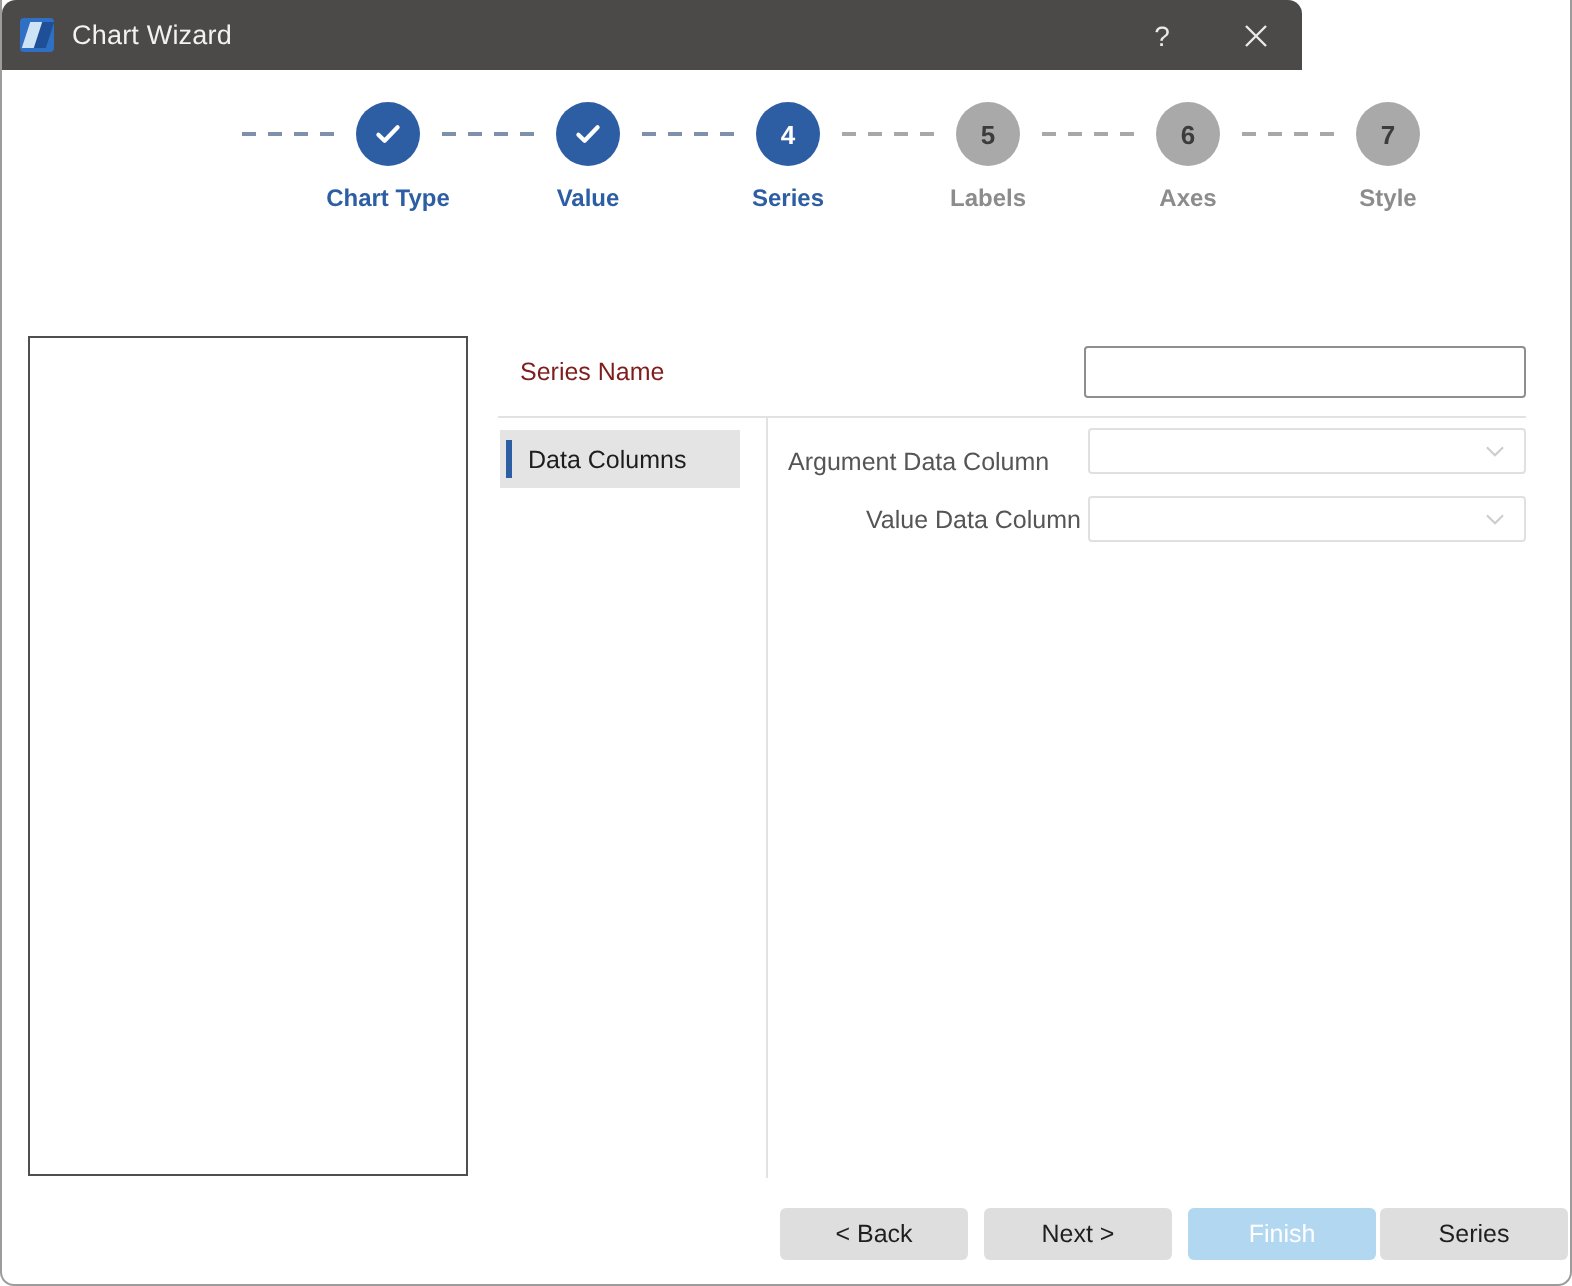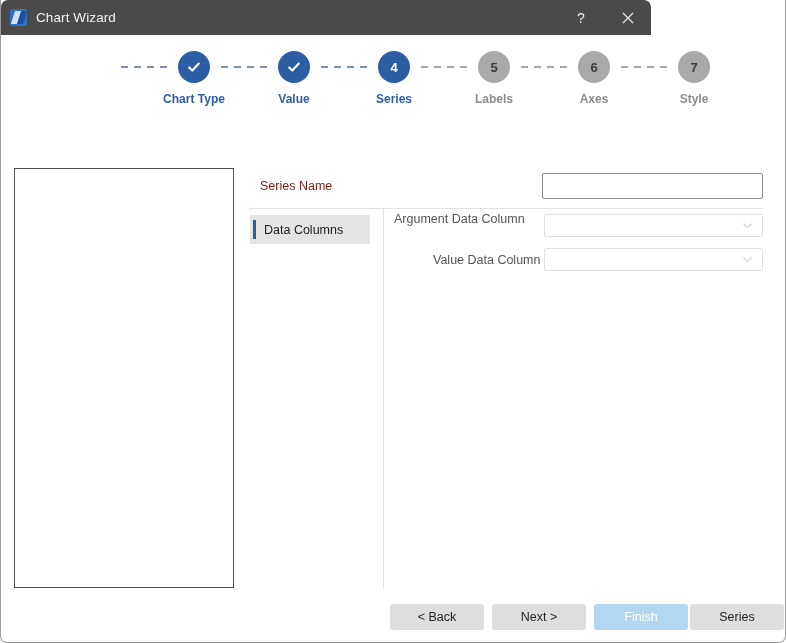--- a/index.html
+++ b/index.html
@@ -249,21 +249,21 @@
     height: 19px;
     background: #2d5ea4;
   }
   .subtab:not(.selected) { margin-top: 5px; }
 
   .field-label {
     position: absolute;
     font-size: 12.5px;
     color: #555555;
   }
-  .lbl-arg { left: 393px; top: 212px; }
+  .lbl-arg { left: 393px; top: 224px; }
   .lbl-val { top: 253px; left: 393px; margin-left: 39px; }
 
   .combo {
     position: absolute;
     left: 543px;
     width: 219px;
     height: 23px;
     box-sizing: border-box;
     background: #ffffff;
     border: 1px solid #e0e0e0;

